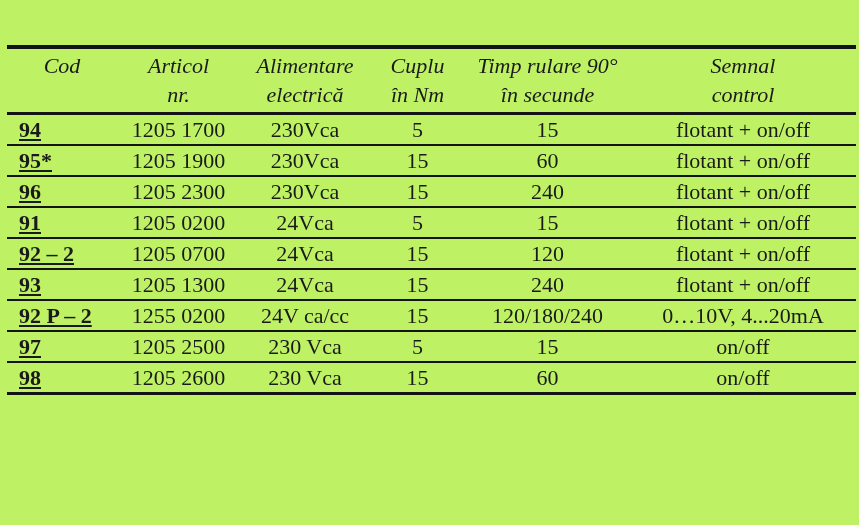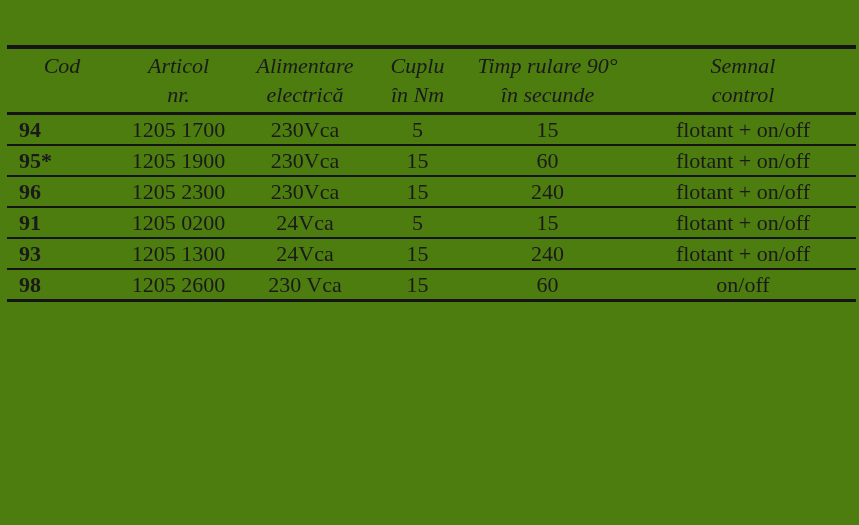--- a/index.html
+++ b/index.html
@@ -4,21 +4,21 @@
 <style>
   html, body {
     margin: 0;
     padding: 0;
     background: #ffffff;
   }
   .page {
     position: relative;
     width: 859px;
     height: 525px;
-    background: #4d7c0f;
+    background: #bef264;
     font-family: "Liberation Serif", serif;
     color: #1a1a1a;
     overflow: hidden;
   }
   table.spec-table {
     position: absolute;
     left: 7px;
     top: 45px;
     width: 849px;
     border-collapse: collapse;
@@ -52,20 +52,21 @@
     line-height: 29px;
     text-align: center;
     vertical-align: middle;
     padding: 0;
     white-space: nowrap;
   }
   td.col-cod {
     font-weight: bold;
     text-align: left;
     padding-left: 12px;
+    text-decoration: underline;
   }
 </style>
 </head>
 <body>
 
 <div class="page">
   <table class="spec-table">
     <colgroup>
       <col style="width:110px">
       <col style="width:123px">
@@ -129,26 +130,50 @@
         </tr>
         <tr>
           <td class="col-cod">91</td>
           <td class="col-articol-nr">1205 0200</td>
           <td class="col-alimentare-electrica">24Vca</td>
           <td class="col-cuplu-nm">5</td>
           <td class="col-timp-rulare">15</td>
           <td class="col-semnal-control">flotant + on/off</td>
         </tr>
         <tr>
+          <td class="col-cod">92 – 2</td>
+          <td class="col-articol-nr">1205 0700</td>
+          <td class="col-alimentare-electrica">24Vca</td>
+          <td class="col-cuplu-nm">15</td>
+          <td class="col-timp-rulare">120</td>
+          <td class="col-semnal-control">flotant + on/off</td>
+        </tr>
+        <tr>
           <td class="col-cod">93</td>
           <td class="col-articol-nr">1205 1300</td>
           <td class="col-alimentare-electrica">24Vca</td>
           <td class="col-cuplu-nm">15</td>
           <td class="col-timp-rulare">240</td>
           <td class="col-semnal-control">flotant + on/off</td>
+        </tr>
+        <tr>
+          <td class="col-cod">92 P – 2</td>
+          <td class="col-articol-nr">1255 0200</td>
+          <td class="col-alimentare-electrica">24V ca/cc</td>
+          <td class="col-cuplu-nm">15</td>
+          <td class="col-timp-rulare">120/180/240</td>
+          <td class="col-semnal-control">0…10V, 4...20mA</td>
+        </tr>
+        <tr>
+          <td class="col-cod">97</td>
+          <td class="col-articol-nr">1205 2500</td>
+          <td class="col-alimentare-electrica">230 Vca</td>
+          <td class="col-cuplu-nm">5</td>
+          <td class="col-timp-rulare">15</td>
+          <td class="col-semnal-control">on/off</td>
         </tr>
         <tr>
           <td class="col-cod">98</td>
           <td class="col-articol-nr">1205 2600</td>
           <td class="col-alimentare-electrica">230 Vca</td>
           <td class="col-cuplu-nm">15</td>
           <td class="col-timp-rulare">60</td>
           <td class="col-semnal-control">on/off</td>
         </tr>
       </tbody>

